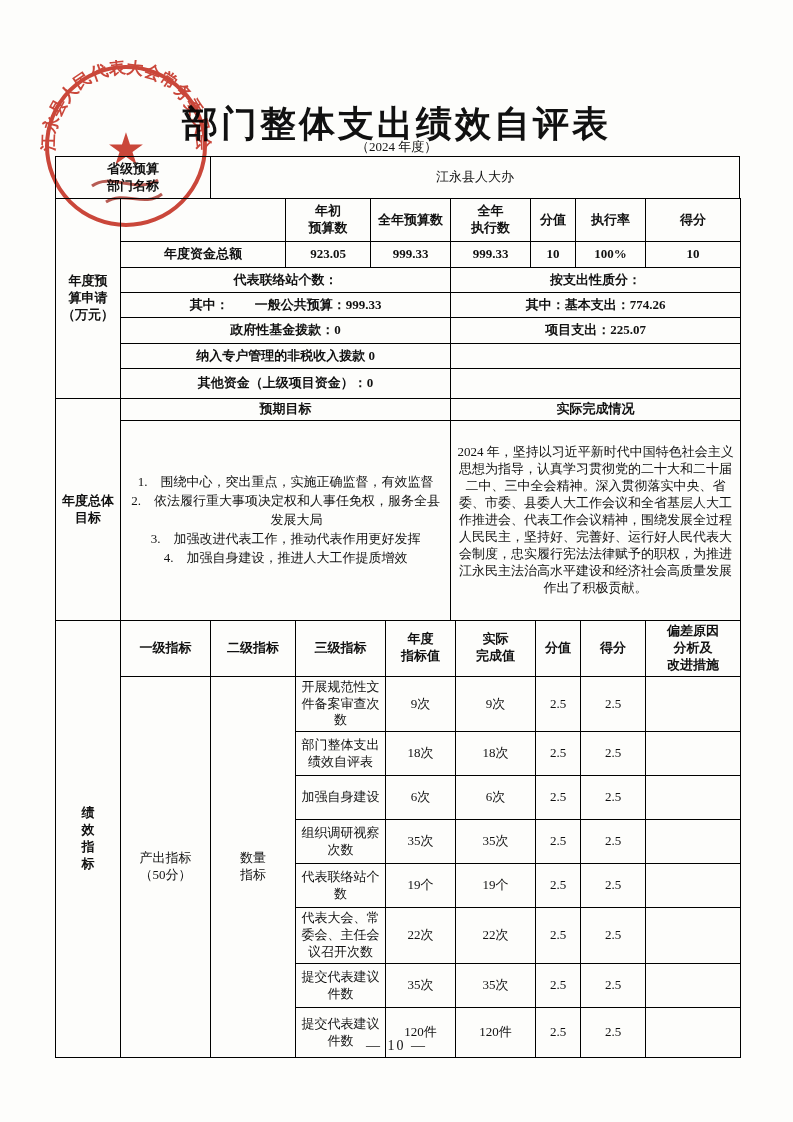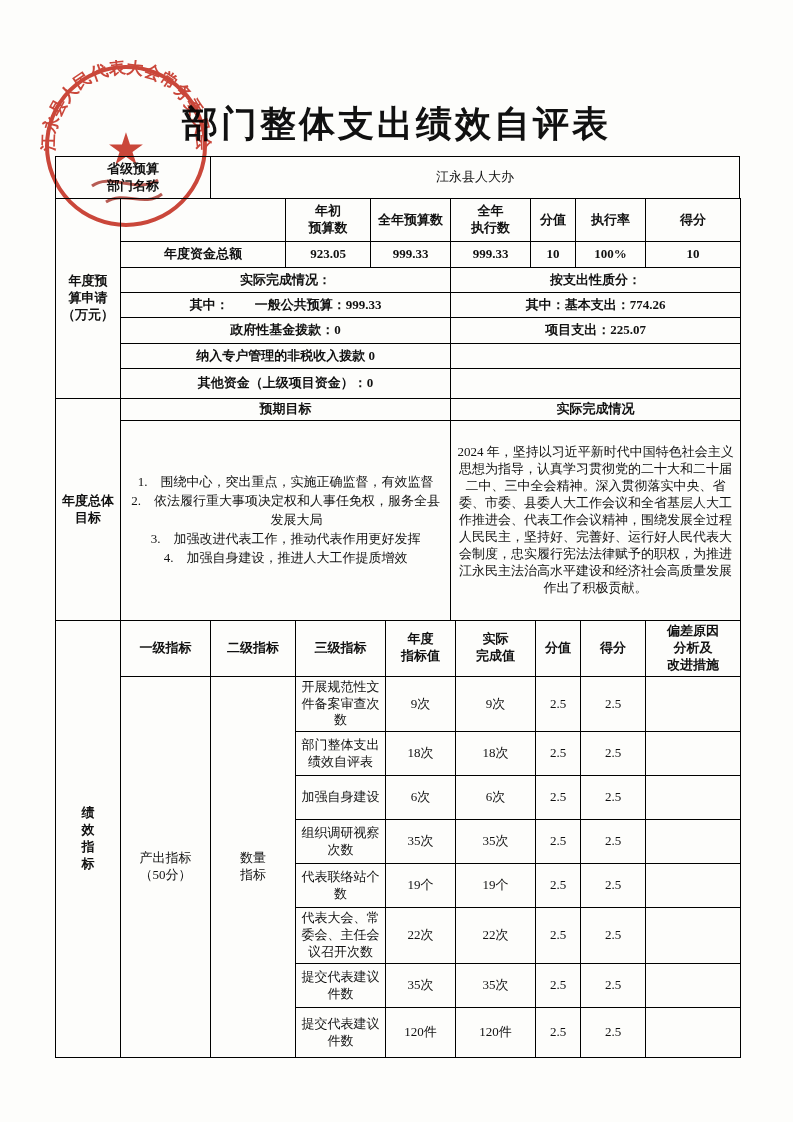--- a/index.html
+++ b/index.html
@@ -51,20 +51,21 @@
       <path id="sealArc" d="M 23,120 A 72,72 0 1 1 149,120" fill="none"></path>
     </defs>
     <text font-size="17" font-weight="bold" fill="#c8372a">
       <textPath href="#sealArc" startOffset="50%" text-anchor="middle">江永县人民代表大会常务委员会</textPath>
     </text>
     <text x="86" y="104" text-anchor="middle" font-size="44" fill="#c8372a">★</text>
     <path d="M52,126 C70,112 96,134 118,120 M66,142 C84,130 104,148 122,134" stroke="#a02318" stroke-width="3" fill="none" opacity="0.8"></path>
   </svg>
 
   <div class="title">部门整体支出绩效自评表</div>
+  <div class="subtitle">（2024 年度）</div>
 
   <div class="sheet">
 
     <table class="tbl first">
       <colgroup>
           <col style="width:155px">
           <col>
         </colgroup>
       <tbody>
           <tr class="r42">
@@ -104,21 +105,21 @@
       <tr class="r26">
         <td class="b">年度资金总额</td>
         <td class="b">923.05</td>
         <td class="b">999.33</td>
         <td class="b">999.33</td>
         <td class="b">10</td>
         <td class="b">100%</td>
         <td class="b">10</td>
       </tr>
       <tr class="r25">
-        <td colspan="3" class="left pl b">实际完成情况：</td>
+        <td colspan="3" class="left pl b">代表联络站个数：</td>
         <td colspan="4" class="left pl b">按支出性质分：</td>
       </tr>
       <tr class="r25">
         <td colspan="3" class="left pl b">其中：　　一般公共预算：999.33</td>
         <td colspan="4" class="left pl b">其中：基本支出：774.26</td>
       </tr>
       <tr class="r26">
         <td colspan="3" class="left ind b">政府性基金拨款：0</td>
         <td colspan="4" class="left ind2 b">项目支出：225.07</td>
       </tr>
@@ -254,13 +255,14 @@
         <td class="small">120件</td>
         <td class="small">120件</td>
         <td class="small">2.5</td>
         <td class="small">2.5</td>
         <td class="small"></td>
       </tr>
     </tbody>
       </table>
   </div>
 
+  <div class="pagenum">—  10  —</div>
 </div>
 
 </body></html>

